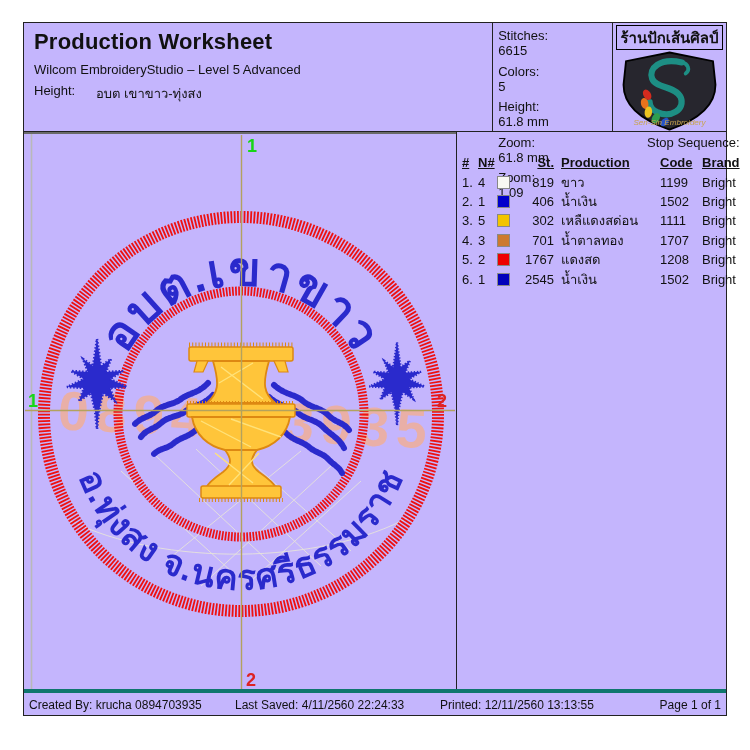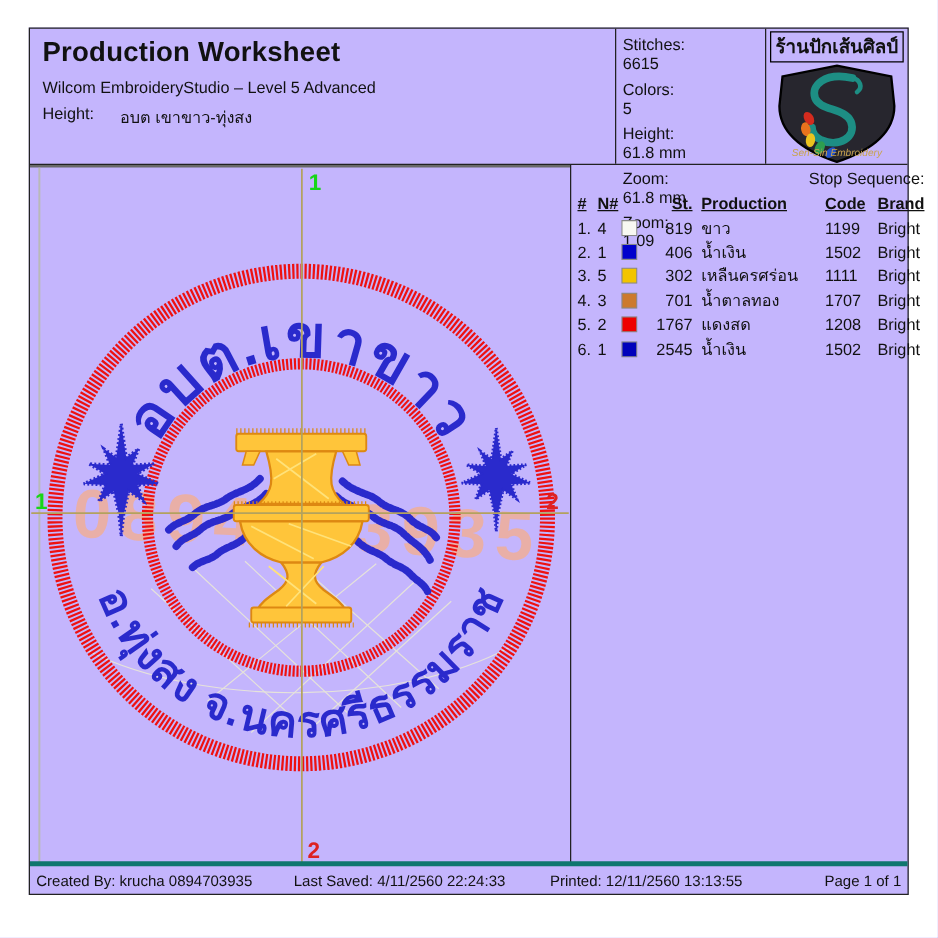--- a/index.html
+++ b/index.html
@@ -208,21 +208,21 @@
 
       <div class="sq-row">
         <span class="col-no">3.</span>
         <span class="col-n">5</span>
         <span class="col-sw">
             <svg width="13" height="13">
               <rect x="0.5" y="0.5" width="12" height="12" stroke="#888" fill="#f2c400"></rect>
             </svg>
           </span>
         <span class="col-st">302</span>
-        <span class="col-desc">เหลืนครศร่อน</span>
+        <span class="col-desc">เหลืแดงสด่อน</span>
         <span class="col-code">1111</span>
         <span class="col-brand">Bright</span>
       </div>
 
       <div class="sq-row">
         <span class="col-no">4.</span>
         <span class="col-n">3</span>
         <span class="col-sw">
             <svg width="13" height="13">
               <rect x="0.5" y="0.5" width="12" height="12" stroke="#888" fill="#cc7a2e"></rect>

